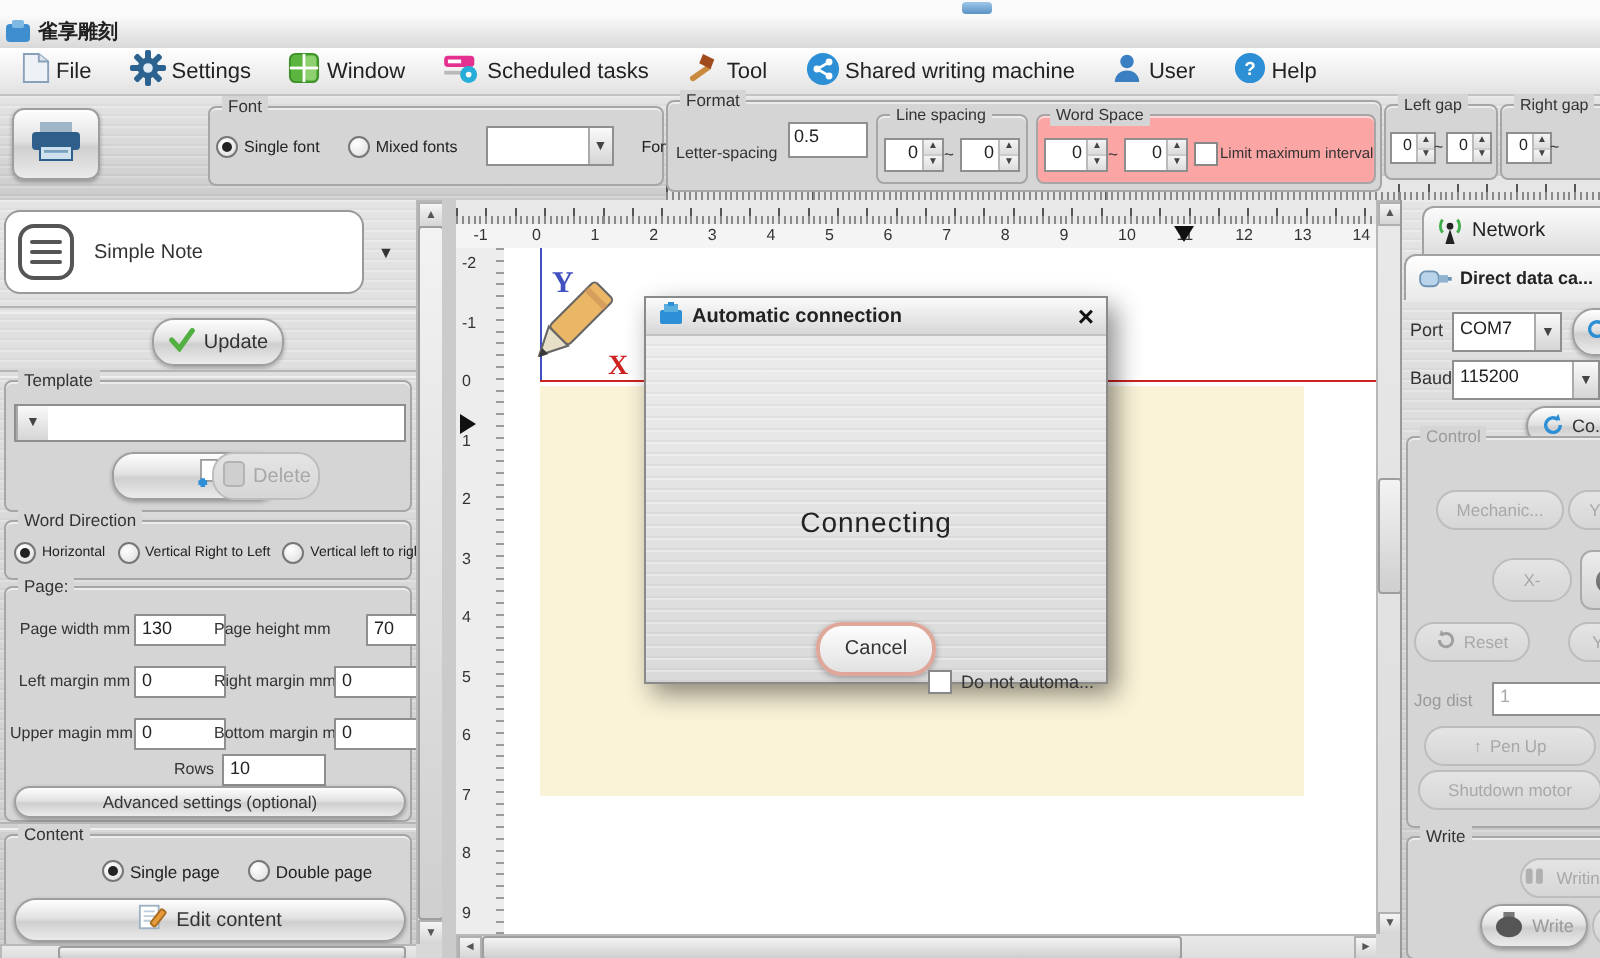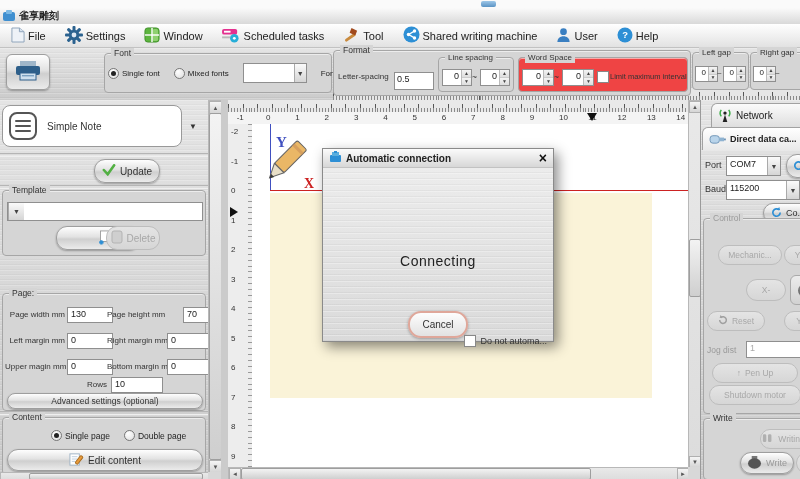--- a/index.html
+++ b/index.html
@@ -184,21 +184,21 @@
         <span class="combo" style="position:relative;width:52px;height:18px;flex:none;">
           <span class="cval" style="font-size:8px;">100.0</span>
             <span class="carr" style="width:11px;">▼</span>
         </span>
       </div>
     </div>
 
     <div class="g" style="left:333px;top:2px;width:356px;height:44px;background:#d5d5d5;z-index:1;">
       <span class="leg">Format</span>
       <span class="lbl" style="left:4px;top:21px;font-size:8px;">Letter-spacing</span>
-      <span class="spin" style="left:60px;top:21px;width:38px;height:16px;gap:24px;">
+      <span class="spin" style="left:60px;top:10px;width:38px;height:16px;gap:24px;">
         <span class="sval">0.5</span>
         <span class="sarr">
             <i>▲</i>
             <i>▼</i>
           </span>
       </span>
       <div class="g" style="left:104px;top:6px;width:74px;height:33px;background:#d5d5d5;">
         <span class="leg" style="font-size:8px;">Line spacing</span>
         <span class="spin" style="left:3px;top:11px;width:28px;height:15px;">
           <span class="sval">0</span>
@@ -209,21 +209,21 @@
         </span>
         <span class="lbl" style="left:33px;top:14px;">~</span>
         <span class="spin" style="left:41px;top:11px;width:28px;height:15px;">
           <span class="sval">0</span>
           <span class="sarr">
               <i>▲</i>
               <i>▼</i>
             </span>
         </span>
       </div>
-      <div class="g" style="left:184px;top:6px;width:168px;height:33px;background:#ef4444;">
+      <div class="g" style="left:184px;top:6px;width:168px;height:33px;background:#fca5a5;">
         <span class="leg" style="font-size:8px;">Word Space</span>
         <span class="spin" style="left:3px;top:11px;width:30px;height:15px;">
           <span class="sval">0</span>
           <span class="sarr">
               <i>▲</i>
               <i>▼</i>
             </span>
         </span>
         <span class="lbl" style="left:35px;top:14px;">~</span>
         <span class="spin" style="left:43px;top:11px;width:30px;height:15px;">
@@ -277,21 +277,21 @@
           <span></span>
           <span></span>
           <span></span>
         </span>
       <span style="font-size:10px;color:#333;">Simple Note</span>
     </div>
     <div class="abs" style="left:184px;top:18px;width:18px;height:16px;display:flex;align-items:center;justify-content:center;font-size:8px;color:#333;">▼</div>
 
     <div class="sep" style="top:53px;"></div>
 
-    <div class="pill" style="left:94px;top:59px;width:64px;height:22px;">
+    <div class="pill" style="left:76px;top:59px;width:64px;height:22px;">
       <span><svg width="14" height="12" viewBox="0 0 16 14">
             <path d="M2 7l4.5 5L14 1.5" fill="none" stroke="#52b043" stroke-width="3" stroke-linecap="round"></path>
           </svg></span>
       <span>Update</span>
     </div>
 
     <div class="sep" style="top:85px;"></div>
 
     <div class="g" style="left:2px;top:90px;width:202px;height:64px;background:#d5d5d5;">
       <span class="leg">Template</span>
@@ -309,20 +309,37 @@
         <span>New</span>
       </div>
       <div class="pill dis" style="left:103px;top:35px;width:52px;height:22px;">
         <span><svg width="12" height="14" viewBox="0 0 12 14">
               <rect x="1" y="1" width="10" height="12" rx="2" fill="#cfcfcf" stroke="#b3b3b3"></rect>
             </svg></span>
         <span>Delete</span>
       </div>
     </div>
 
+    <div class="g" style="left:2px;top:160px;width:202px;height:28px;background:#d5d5d5;">
+      <span class="leg">Word Direction</span>
+      <div style="position:absolute;left:4px;top:10px;display:flex;gap:6px;font-size:7px;align-items:center;">
+        <span class="radio sel">
+            <span class="rc"></span>
+            <span>Horizontal</span>
+          </span>
+        <span class="radio">
+            <span class="rc"></span>
+            <span>Vertical Right to Left</span>
+          </span>
+        <span class="radio">
+            <span class="rc"></span>
+            <span>Vertical left to right</span>
+          </span>
+      </div>
+    </div>
 
     <div class="g" style="left:2px;top:193px;width:202px;height:116px;background:#d5d5d5;">
       <span class="leg">Page:</span>
       <span class="lbl" style="left:2px;top:16px;width:60px;text-align:right;font-size:8px;">Page width mm</span>
       <span class="input-box" style="left:64px;top:13px;width:38px;height:12px;">130</span>
       <span class="lbl" style="left:104px;top:16px;width:58px;text-align:right;font-size:8px;">Page height mm</span>
       <span class="input-box" style="left:164px;top:13px;width:34px;height:12px;margin-left:16px;">70</span>
 
       <span class="lbl" style="left:2px;top:42px;width:60px;text-align:right;font-size:8px;">Left margin mm</span>
       <span class="input-box" style="left:64px;top:39px;width:38px;height:12px;">0</span>

